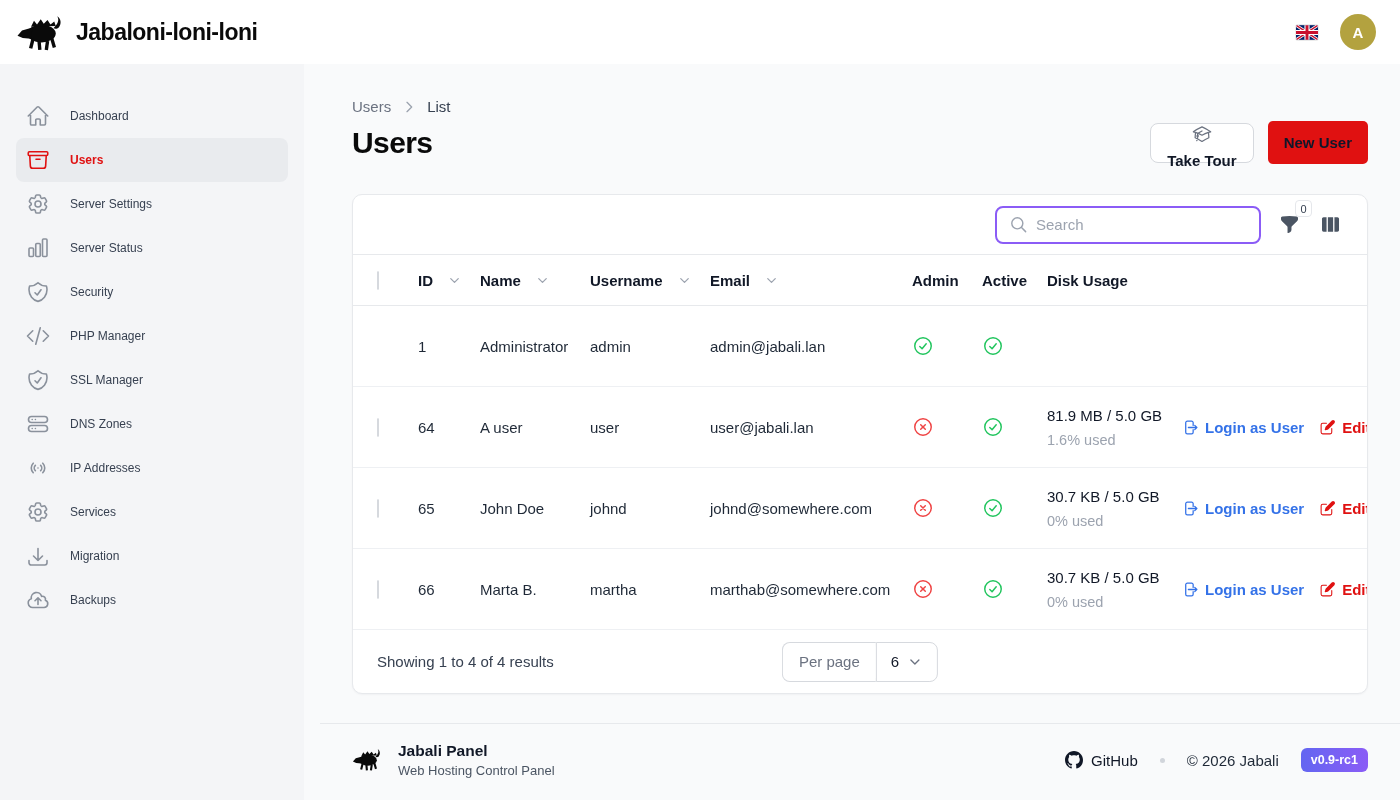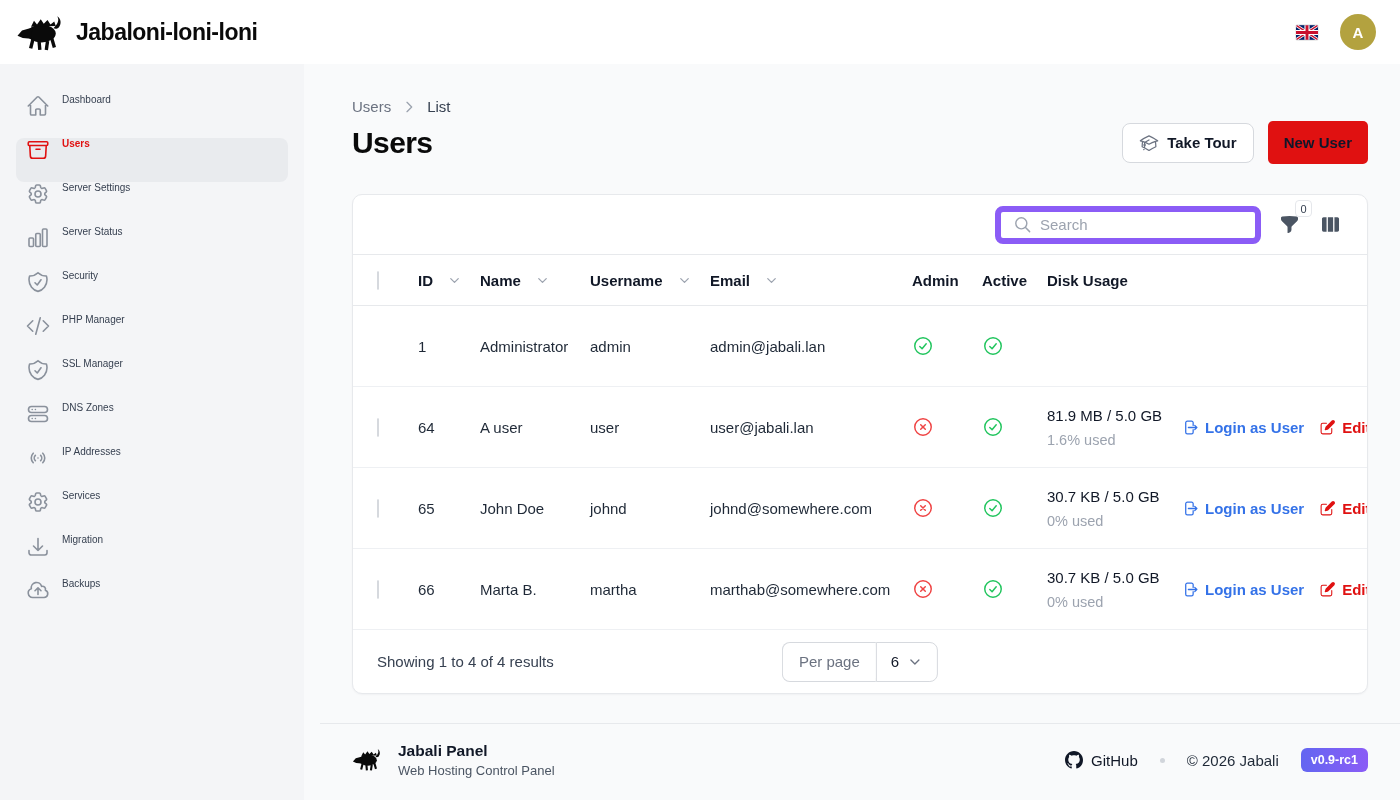--- a/index.html
+++ b/index.html
@@ -12,45 +12,45 @@
             display:flex; align-items:center; justify-content:space-between; padding:0 16px; z-index:5; }
   .brand { display:flex; align-items:center; gap:12px; }
   .brand-title { font-size:23px; font-weight:700; letter-spacing:-0.5px; color:#0a0a0a; }
   .topbar-right { display:flex; align-items:center; gap:22px; padding-right:8px; }
   .flag { width:22px; height:15px; border-radius:2px; overflow:hidden; box-shadow:0 0 0 1px rgba(0,0,0,.08); cursor:pointer; }
   .avatar { width:36px; height:36px; border-radius:50%; background:#b3a23f; color:#ffffff;
             display:flex; align-items:center; justify-content:center; font-size:15px; font-weight:700; cursor:pointer; }
 
   
   .sidebar { position:absolute; top:64px; left:0; width:304px; height:736px; background:#f4f5f7; padding-top:30px; }
-  .nav-item { display:flex; gap:12px; height:44px; margin:0 16px; padding:0 10px;
-              border-radius:8px; color:#374151; font-size:10px; font-weight:500; cursor:pointer; }
+  .nav-item { display:flex; align-items:center; gap:20px; height:44px; margin:0 16px; padding:0 10px;
+              border-radius:8px; color:#374151; font-size:12px; font-weight:500; cursor:pointer; }
   .nav-item .nicon { width:24px; height:24px; color:#8a919c; flex:none; }
   .nav-item.active { background:#e9ebee; color:#e01111; font-weight:600; }
   .nav-item.active .nicon { color:#e01111; }
 
   
   .main { position:absolute; top:64px; left:304px; width:1096px; height:736px; padding:34px 32px 0 48px; }
   .breadcrumb { display:flex; align-items:center; gap:10px; font-size:15px; color:#6b7280; }
   .breadcrumb .crumb-current { color:#374151; }
   .breadcrumb .sep { width:16px; height:16px; color:#9ca3af; }
   .page-head { display:flex; align-items:center; justify-content:space-between; margin-top:6px; }
   .page-title { font-size:30px; font-weight:800; letter-spacing:-0.6px; color:#0a0a0a; }
   .head-actions { display:flex; align-items:center; gap:14px; }
   .btn-tour { display:flex; align-items:center; gap:8px; height:40px; padding:0 16px; background:#fff;
-              border:1px solid #d6d9de; border-radius:8px; font-size:15px; font-weight:600; color:#111827; cursor:pointer; }
+              border:1px solid #d6d9de; border-radius:8px; font-size:15px; font-weight:600; color:#111827; cursor:pointer;flex-direction:column; }
   .btn-tour .ticon { width:20px; height:20px; color:#6b7280; }
   .btn-new { height:43px; padding:0 16px; background:#e01111; border:none; border-radius:5px;
              color:#0f172a; font-size:15px; font-weight:700; cursor:pointer; }
 
   
   .card { margin-top:30px; width:1016px; background:#ffffff; border:1px solid #e7e9ec; border-radius:10px;
           box-shadow:0 1px 2px rgba(16,24,40,.04); overflow:hidden; }
   .toolbar { height:59px; display:flex; align-items:center; justify-content:flex-end; gap:16px; padding:0 24px; }
-  .search-box { width:266px; height:38px; border:6px solid #8b5cf6; border-radius:8px; display:flex;
+  .search-box { width:266px; height:38px; border:2px solid #8b5cf6; border-radius:8px; display:flex;
                 align-items:center; gap:8px; padding:0 12px; background:#fff; }
   .search-box .sicon { width:19px; height:19px; color:#9ca3af; flex:none; }
   .search-box input { border:none; outline:none; width:100%; font-size:15px; color:#111827;
                       font-family:"Liberation Sans", sans-serif; background:transparent; }
   .search-box input::placeholder { color:#9ca3af; }
   .tool-btn { position:relative; background:none; border:none; color:#4b5563; cursor:pointer; padding:2px; }
   .tool-btn svg { width:21px; height:21px; }
   .badge-count { position:absolute; top:-12px; right:-10px; min-width:17px; height:17px; background:#fff;
                  border:1px solid #e5e7eb; border-radius:4px; font-size:11px; color:#374151;
                  display:flex; align-items:center; justify-content:center; padding:0 3px; }

